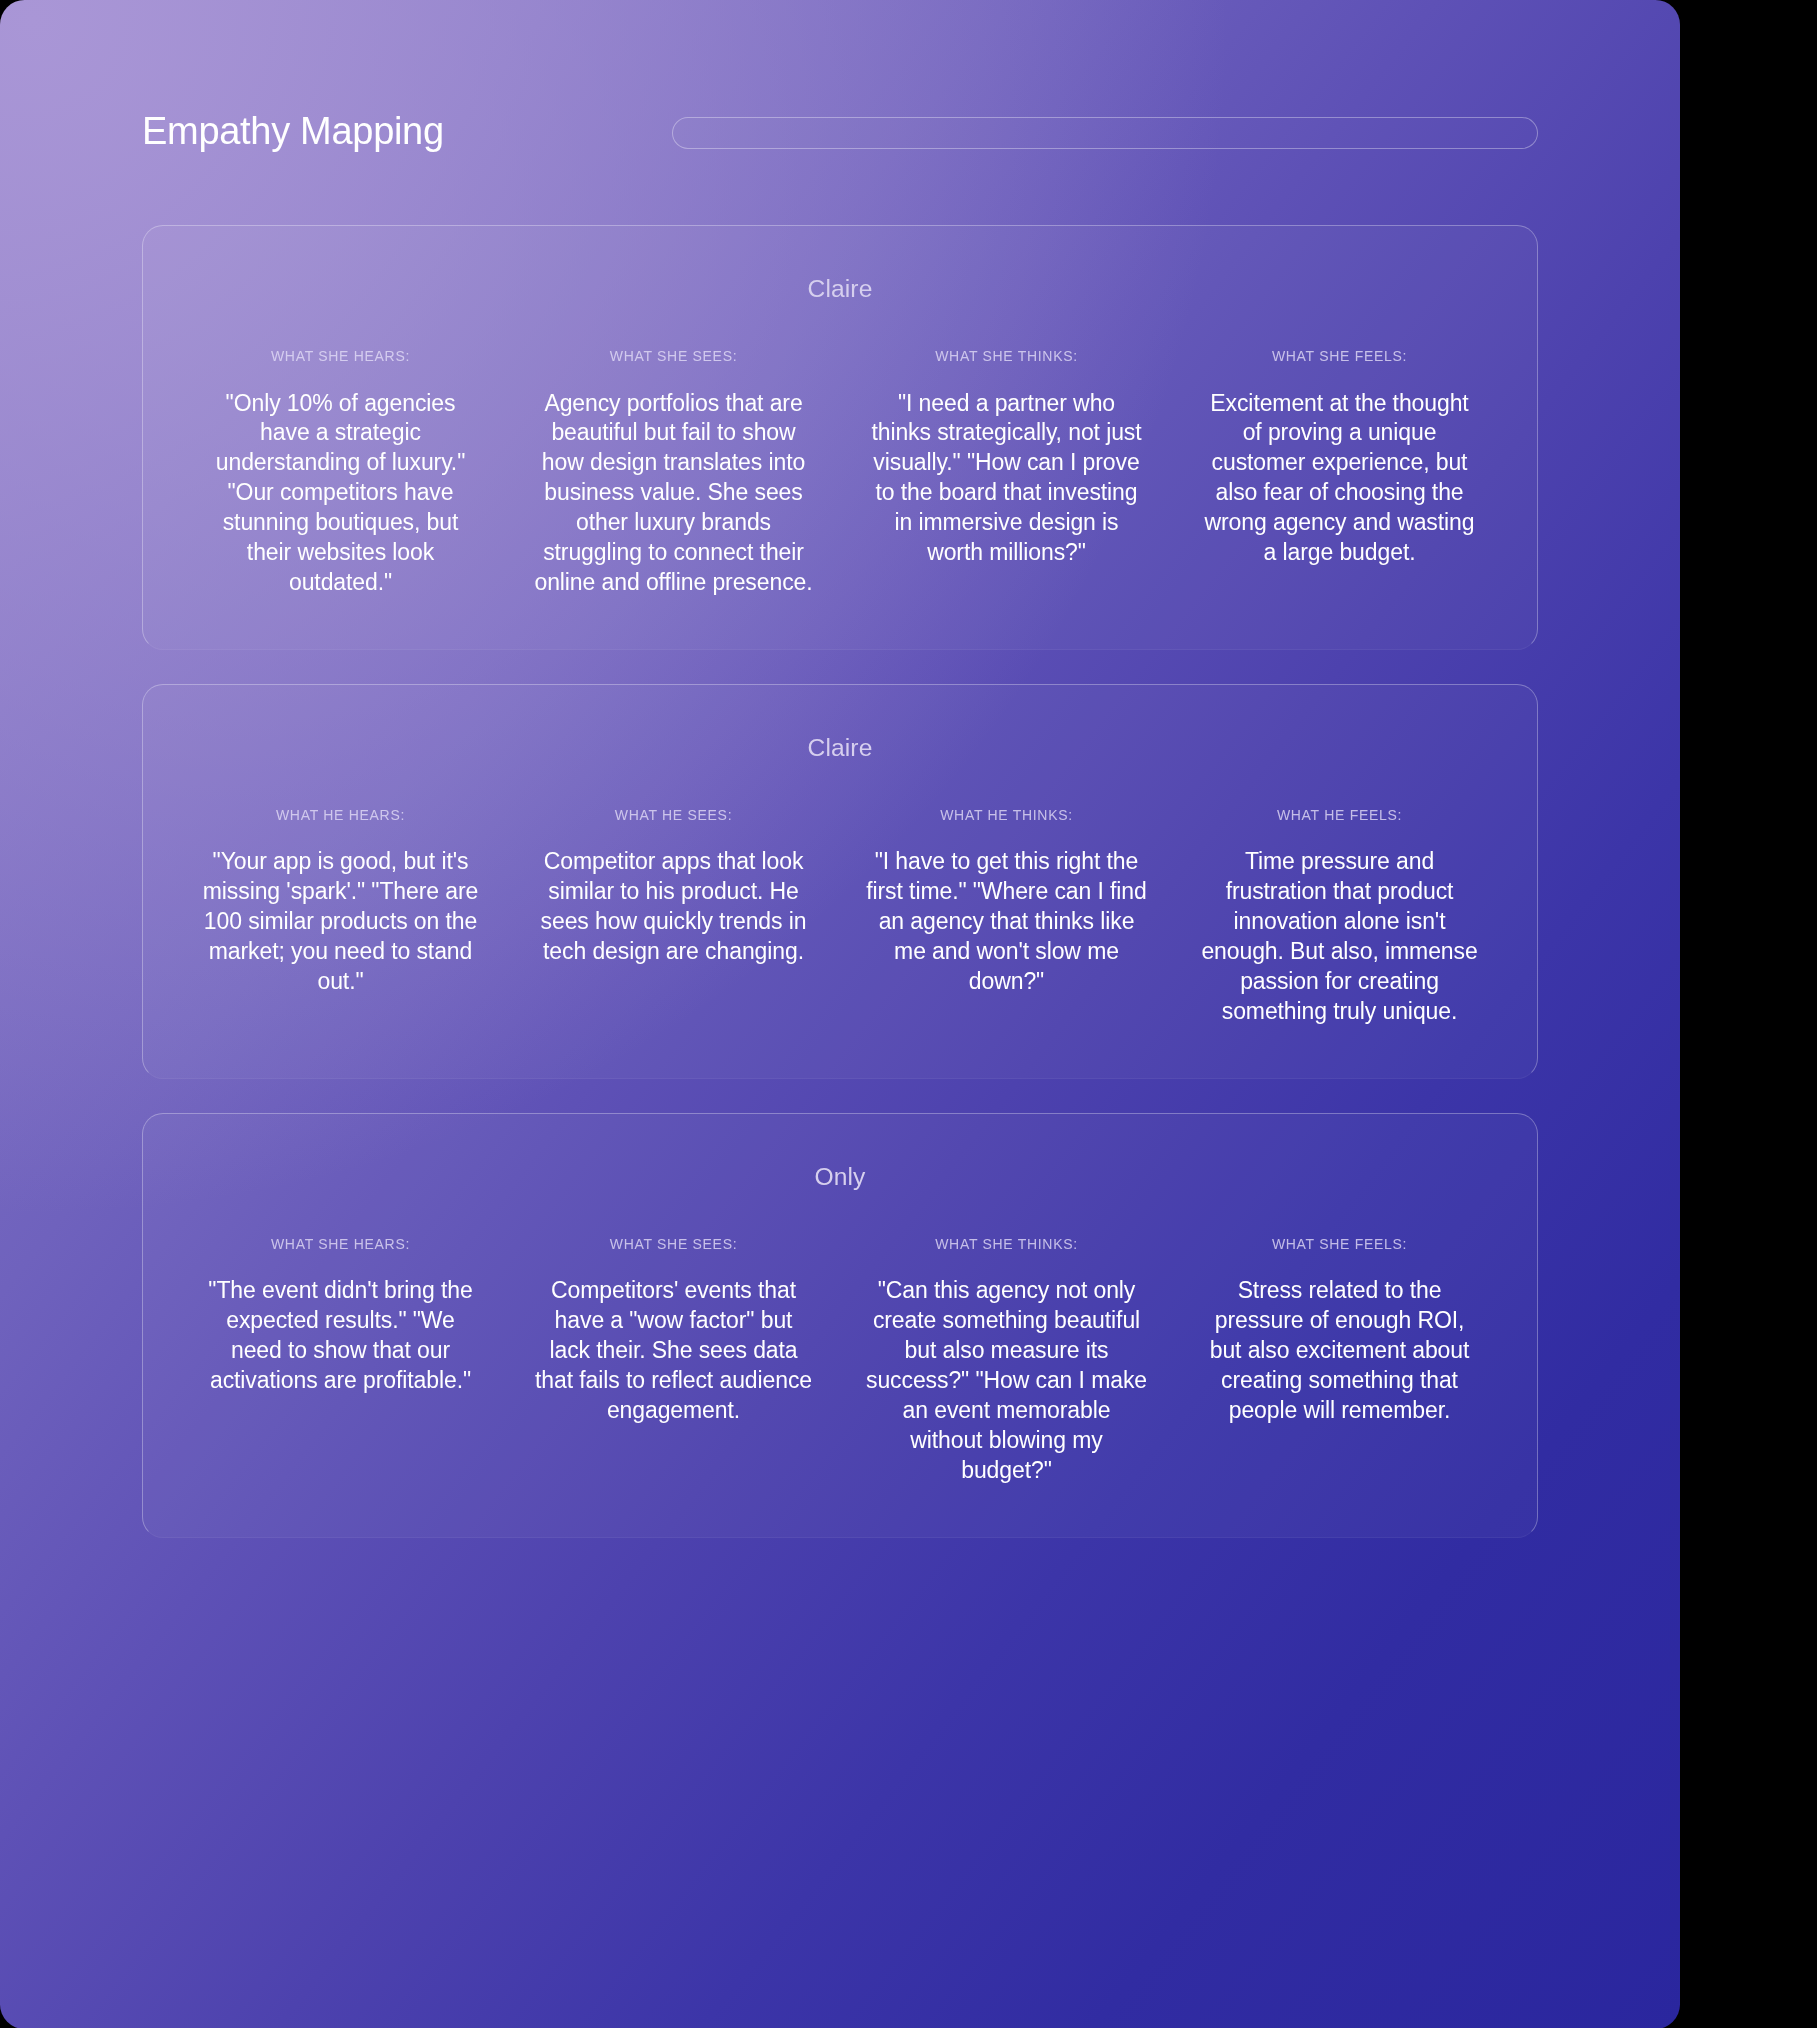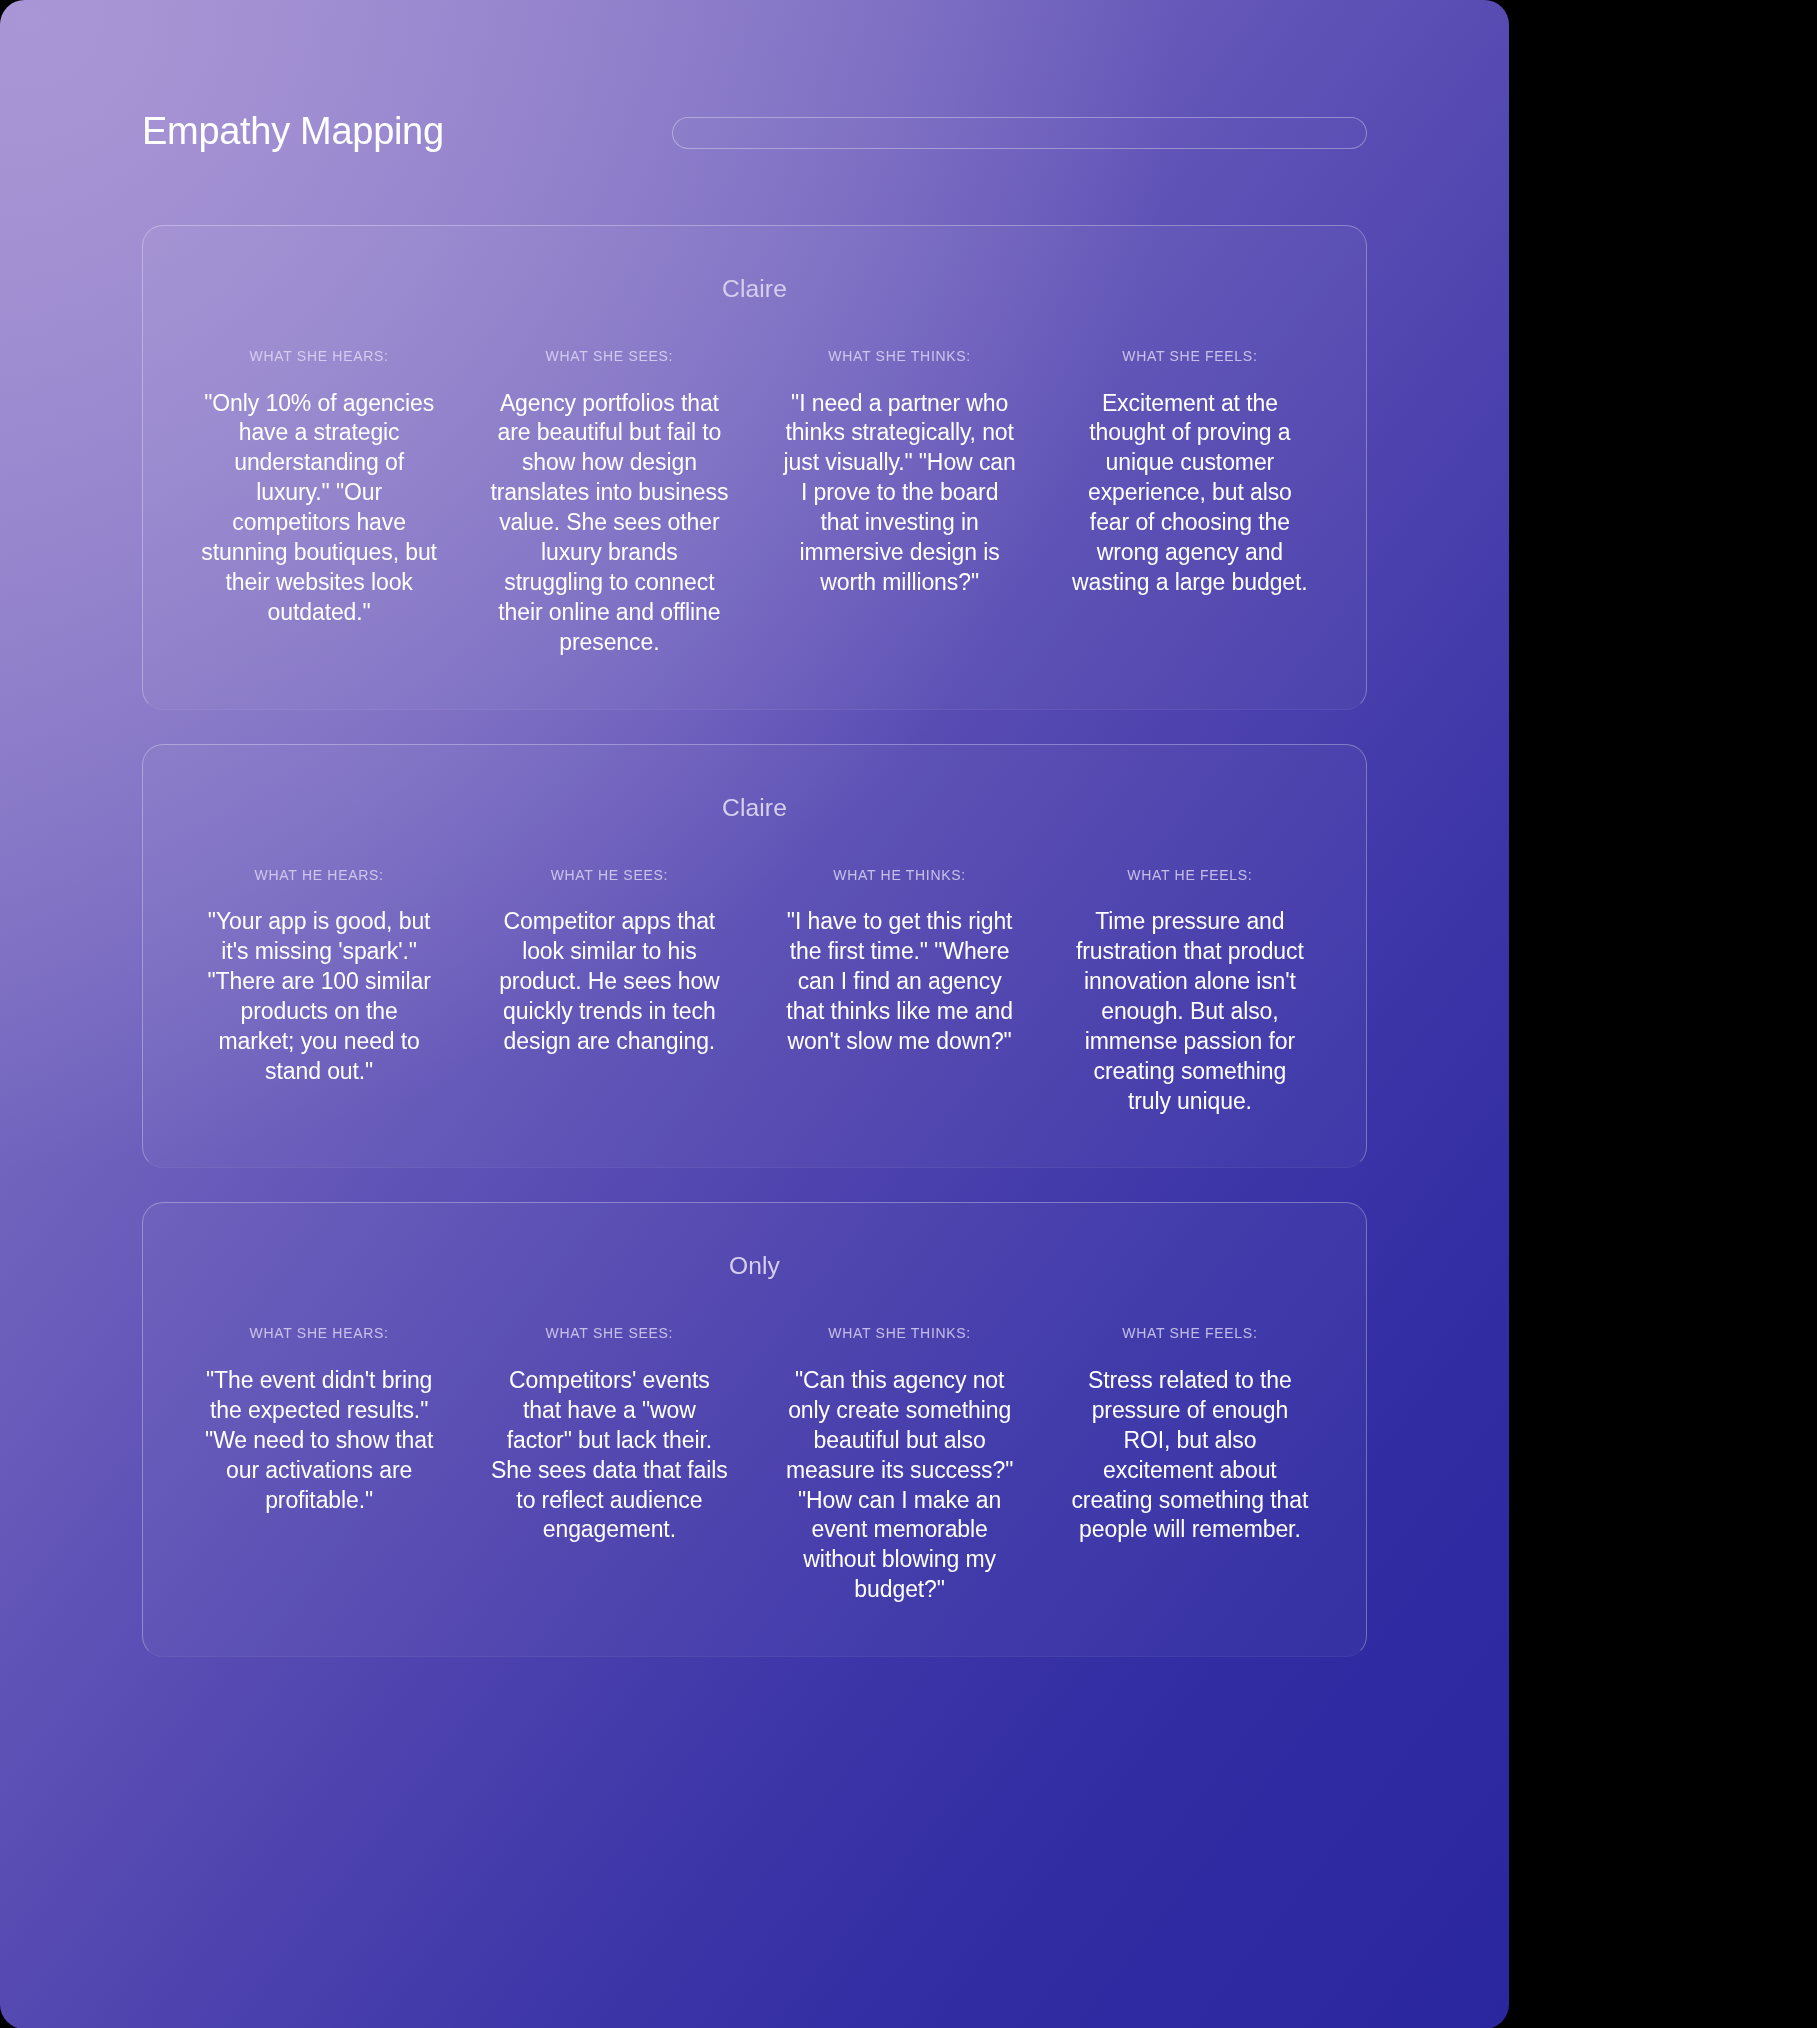--- a/index.html
+++ b/index.html
@@ -7,21 +7,21 @@
   html, body {
     width: 1817px;
     height: 2029px;
     background: #000000;
     font-family: "Liberation Sans", sans-serif;
     -webkit-font-smoothing: antialiased;
   }
 
   .page {
     position: relative;
-    width: 1509px;
+    width: 1680px;
     height: 2029px;
     border-radius: 24.6px;
     overflow: hidden;
     background:
       radial-gradient(circle at 2% 1%, #a996d6 0%, rgba(169,150,214,0) 46%),
       linear-gradient(128deg,
         #8f80c8 0%,
         #7e70c3 17%,
         #6f62bd 31%,
         #5e51b6 44%,

